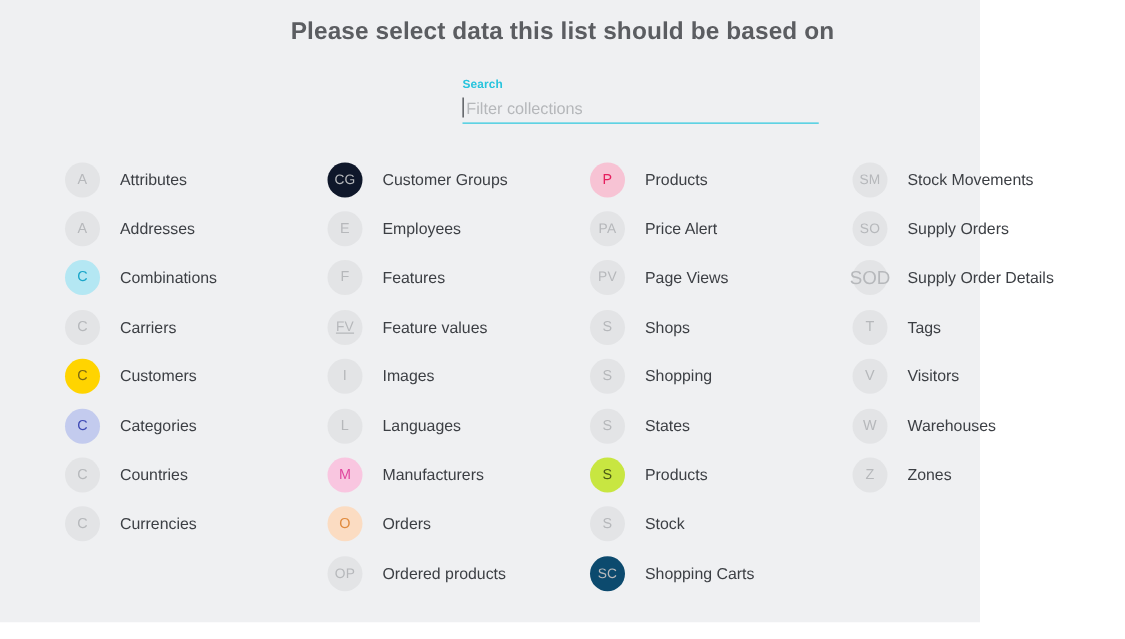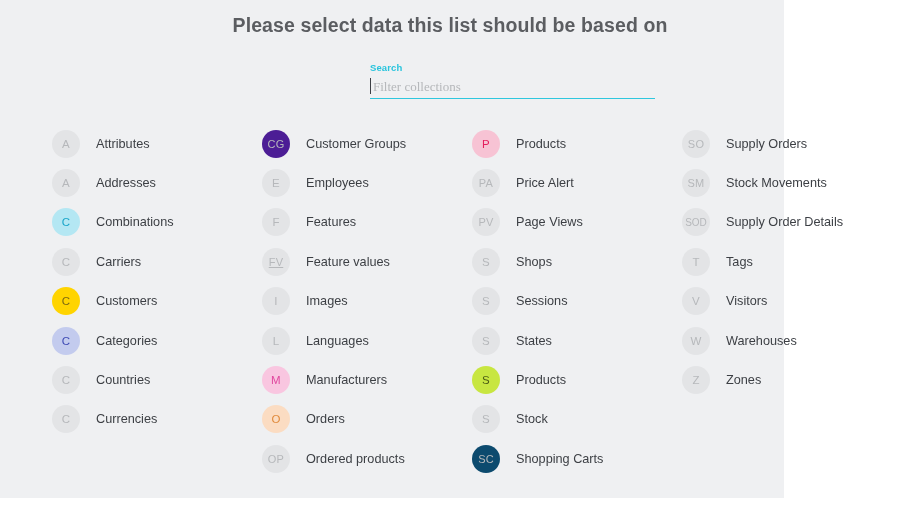--- a/index.html
+++ b/index.html
@@ -64,21 +64,21 @@
     width: 1px; height: 16px;
     background: #3c3f44;
   }
   .search-input {
     position: absolute;
     left: 3px; top: 0;
     width: 282px; height: 21px;
     border: none;
     outline: none;
     background: transparent;
-    font-family: Liberation Serif, serif;
+    font-family: Liberation Sans, sans-serif;
     font-size: 13px;
     color: #3c3f44;
     padding: 0;
   }
   .search-input::placeholder { color: #b5b7ba; opacity: 1; }
 
   
   .collections {
     position: absolute;
     left: 0; top: 124px;
@@ -106,21 +106,21 @@
     color: #b6b8bb;
     display: flex;
     align-items: center;
     justify-content: center;
     font-size: 11.5px;
     letter-spacing: .2px;
     font-weight: normal;
     user-select: none;
   }
   .avatar.two  { font-size: 11px; }
-  .avatar.three{ font-size: 10px; letter-spacing: 0; }
+  .avatar.three{ font-size: 15px; letter-spacing: 0; }
   .item-label {
     margin-left: 16px;
     font-size: 12.7px;
     color: #3c3f44;
     white-space: nowrap;
   }
 </style>
 </head>
 <body>
 
@@ -166,21 +166,21 @@
           <div class="avatar" style="background: rgb(227, 228, 230); color: rgb(182, 184, 187);">C</div>
           <span class="item-label">Countries</span>
         </div>
         <div class="item">
           <div class="avatar" style="background: rgb(227, 228, 230); color: rgb(182, 184, 187);">C</div>
           <span class="item-label">Currencies</span>
         </div>
       </div>
       <div class="col">
         <div class="item">
-          <div class="avatar two" style="background: #4c1d95; color: rgb(182, 184, 187);">CG</div>
+          <div class="avatar two" style="background: #0f172a; color: rgb(182, 184, 187);">CG</div>
           <span class="item-label">Customer Groups</span>
         </div>
         <div class="item">
           <div class="avatar" style="background: rgb(227, 228, 230); color: rgb(182, 184, 187);">E</div>
           <span class="item-label">Employees</span>
         </div>
         <div class="item">
           <div class="avatar" style="background: rgb(227, 228, 230); color: rgb(182, 184, 187);">F</div>
           <span class="item-label">Features</span>
         </div>
@@ -221,49 +221,49 @@
         <div class="item">
           <div class="avatar two" style="background: rgb(227, 228, 230); color: rgb(182, 184, 187);">PV</div>
           <span class="item-label">Page Views</span>
         </div>
         <div class="item">
           <div class="avatar" style="background: rgb(227, 228, 230); color: rgb(182, 184, 187);">S</div>
           <span class="item-label">Shops</span>
         </div>
         <div class="item">
           <div class="avatar" style="background: rgb(227, 228, 230); color: rgb(182, 184, 187);">S</div>
-          <span class="item-label">Sessions</span>
+          <span class="item-label">Shopping</span>
         </div>
         <div class="item">
           <div class="avatar" style="background: rgb(227, 228, 230); color: rgb(182, 184, 187);">S</div>
           <span class="item-label">States</span>
         </div>
         <div class="item">
           <div class="avatar" style="background: rgb(200, 230, 65); color: rgb(77, 92, 22);">S</div>
           <span class="item-label">Products</span>
         </div>
         <div class="item">
           <div class="avatar" style="background: rgb(227, 228, 230); color: rgb(182, 184, 187);">S</div>
           <span class="item-label">Stock</span>
         </div>
         <div class="item">
           <div class="avatar two" style="background: #0c4a6e; color: rgb(182, 184, 187);">SC</div>
           <span class="item-label">Shopping Carts</span>
         </div>
       </div>
       <div class="col">
         <div class="item">
+          <div class="avatar two" style="background: rgb(227, 228, 230); color: rgb(182, 184, 187);">SM</div>
+          <span class="item-label">Stock Movements</span>
+        </div>
+        <div class="item">
           <div class="avatar two" style="background: rgb(227, 228, 230); color: rgb(182, 184, 187);">SO</div>
           <span class="item-label">Supply Orders</span>
         </div>
         <div class="item">
-          <div class="avatar two" style="background: rgb(227, 228, 230); color: rgb(182, 184, 187);">SM</div>
-          <span class="item-label">Stock Movements</span>
-        </div>
-        <div class="item">
           <div class="avatar three" style="background: rgb(227, 228, 230); color: rgb(182, 184, 187);">SOD</div>
           <span class="item-label">Supply Order Details</span>
         </div>
         <div class="item">
           <div class="avatar" style="background: rgb(227, 228, 230); color: rgb(182, 184, 187);">T</div>
           <span class="item-label">Tags</span>
         </div>
         <div class="item">
           <div class="avatar" style="background: rgb(227, 228, 230); color: rgb(182, 184, 187);">V</div>
           <span class="item-label">Visitors</span>

